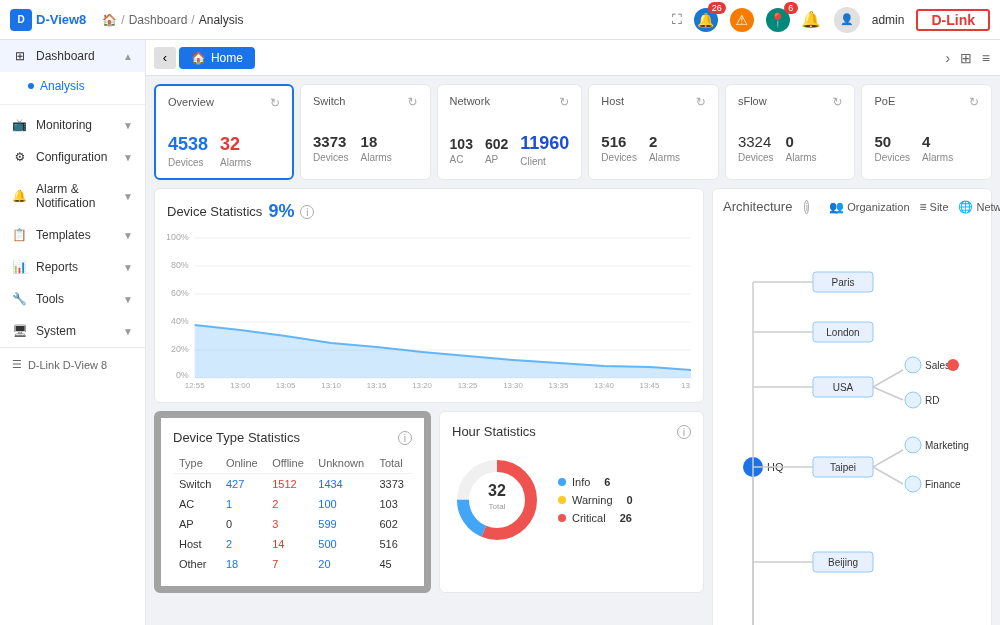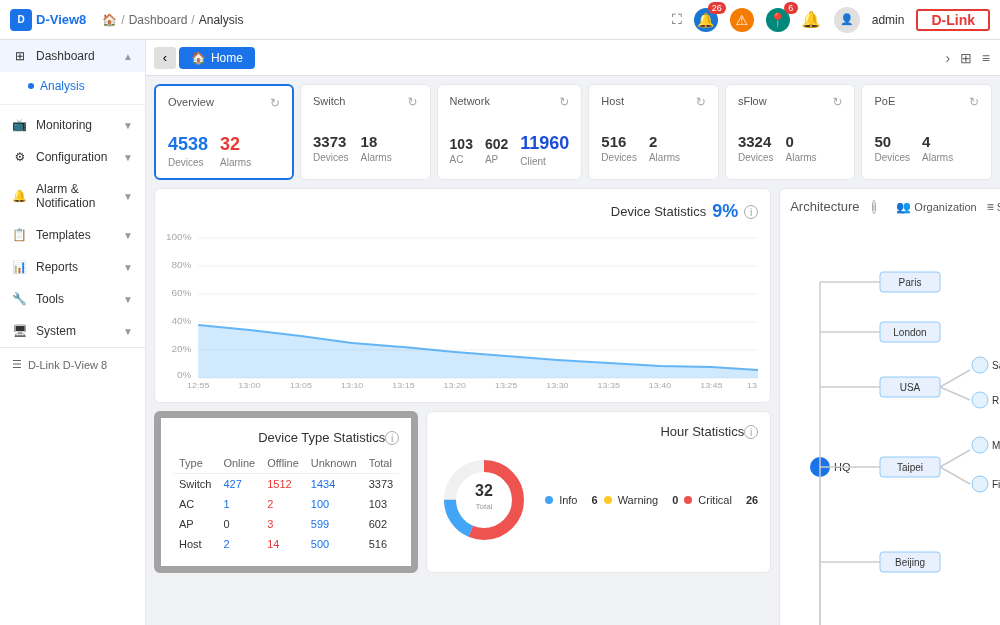--- a/index.html
+++ b/index.html
@@ -60,21 +60,21 @@
     .card-val.red { color: #e53935; }
     .card-sub { font-size: 10px; color: #888; margin-top: 2px; }
 
     
     .two-col { display: flex; gap: 8px; }
     .left-col { flex: 1; }
     .right-col { width: 280px; flex-shrink: 0; }
 
     
     .chart-card { background: #fff; border-radius: 6px; padding: 12px; border: 1px solid #e8e8e8; margin-bottom: 8px; }
-    .chart-header { display: flex; align-items: center; justify-content: flex-end; margin-bottom: 8px; }
+    .chart-header { display: flex; align-items: center; justify-content: space-between; margin-bottom: 8px; }
     .chart-title { font-size: 13px; font-weight: 500; color: #333; display: flex; align-items: center; gap: 6px; }
     .pct-badge { font-size: 18px; font-weight: bold; color: #1a73e8; }
     .time-btns { display: flex; gap: 2px; }
     .time-btn { padding: 3px 8px; border-radius: 4px; border: 1px solid #ddd; background: #fff; cursor: pointer; font-size: 11px; color: #555; }
     .time-btn.active { background: #1a73e8; color: #fff; border-color: #1a73e8; }
 
     
     .chart-svg-container { width: 100%; height: 160px; }
 
     
@@ -84,21 +84,21 @@
 
     
     .stats-table { width: 100%; border-collapse: collapse; margin-top: 8px; font-size: 11px; }
     .stats-table th { text-align: left; color: #666; padding: 4px 6px; border-bottom: 1px solid #f0f0f0; font-weight: 500; }
     .stats-table td { padding: 4px 6px; color: #333; }
     .stats-table td.blue { color: #1a73e8; }
     .stats-table td.red { color: #e53935; }
 
     
     .donut-area { display: flex; align-items: center; gap: 16px; padding: 8px 0; }
-    .donut-legend { display: flex; flex-direction: row; gap: 6px; }
+    .donut-legend { display: flex; flex-direction: column; gap: 6px; }
     .legend-item { display: flex; align-items: center; gap: 6px; font-size: 11px; }
     .legend-dot { width: 8px; height: 8px; border-radius: 50%; }
     .legend-dot.blue { background: #42a5f5; }
     .legend-dot.yellow { background: #ffca28; }
     .legend-dot.red { background: #ef5350; }
 
     
     .arch-card { background: #fff; border-radius: 6px; padding: 10px; border: 1px solid #e8e8e8; height: 100%; }
     .arch-header { display: flex; align-items: center; gap: 12px; margin-bottom: 8px; font-size: 12px; color: #555; }
     .arch-legend-item { display: flex; align-items: center; gap: 3px; cursor: pointer; }
@@ -304,21 +304,21 @@
             </div>
           </div>
 
           <div class="card small">
             <div class="card-title">
               <span>sFlow</span>
               <span class="refresh-icon">↻</span>
             </div>
             <div class="card-values">
               <div>
-                <div style="font-size:15px;font-weight:700;color:#333;">3324</div>
+                <div style="font-size:15px;font-weight:400;color:#333;">3324</div>
                 <div class="card-sub">Devices</div>
               </div>
               <div>
                 <div style="font-size:15px;font-weight:600;color:#333;">0</div>
                 <div class="card-sub">Alarms</div>
               </div>
             </div>
           </div>
 
           <div class="card small">
@@ -426,20 +426,27 @@
                       <td class="blue">599</td>
                       <td>602</td>
                     </tr>
                     <tr>
                       <td>Host</td>
                       <td class="blue">2</td>
                       <td class="red">14</td>
                       <td class="blue">500</td>
                       <td>516</td>
                     </tr>
+                    <tr>
+                      <td>Other</td>
+                      <td class="blue">18</td>
+                      <td class="red">7</td>
+                      <td class="blue">20</td>
+                      <td>45</td>
+                    </tr>
                   </tbody>
                 </table>
               </div>
 
               <div class="alarm-card">
                 <div class="chart-header">
                   <span style="font-size:13px;font-weight:500;">Hour Statistics</span>
                   <span class="info-icon">ℹ</span>
                 </div>
                 <div class="donut-area">

